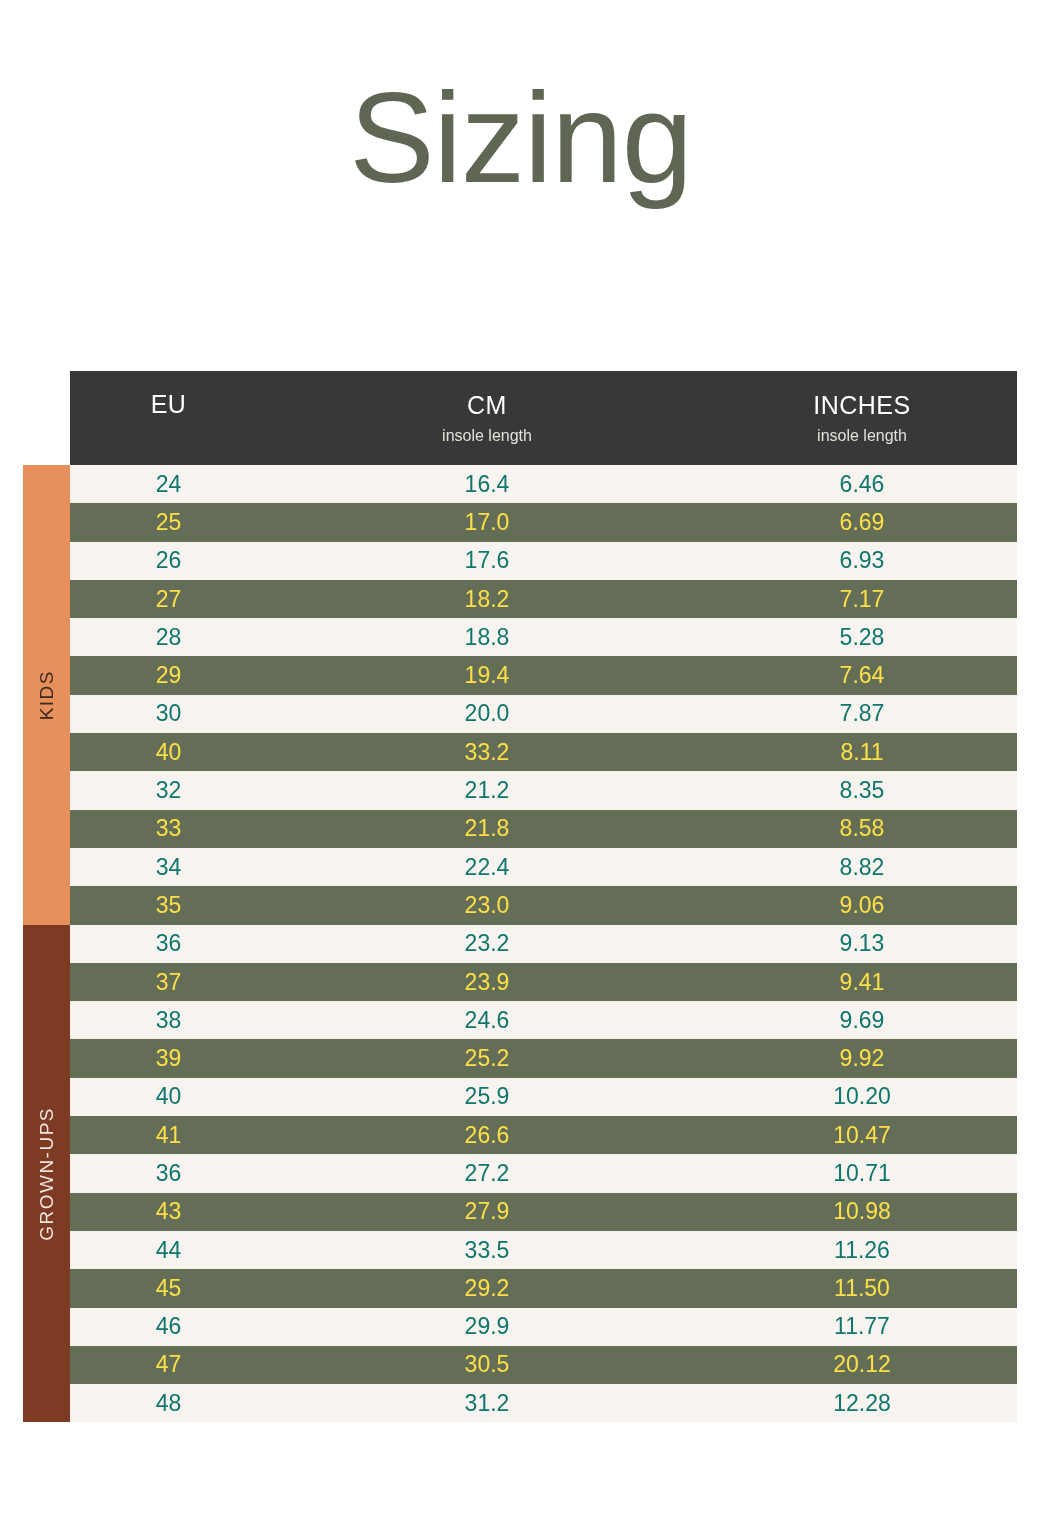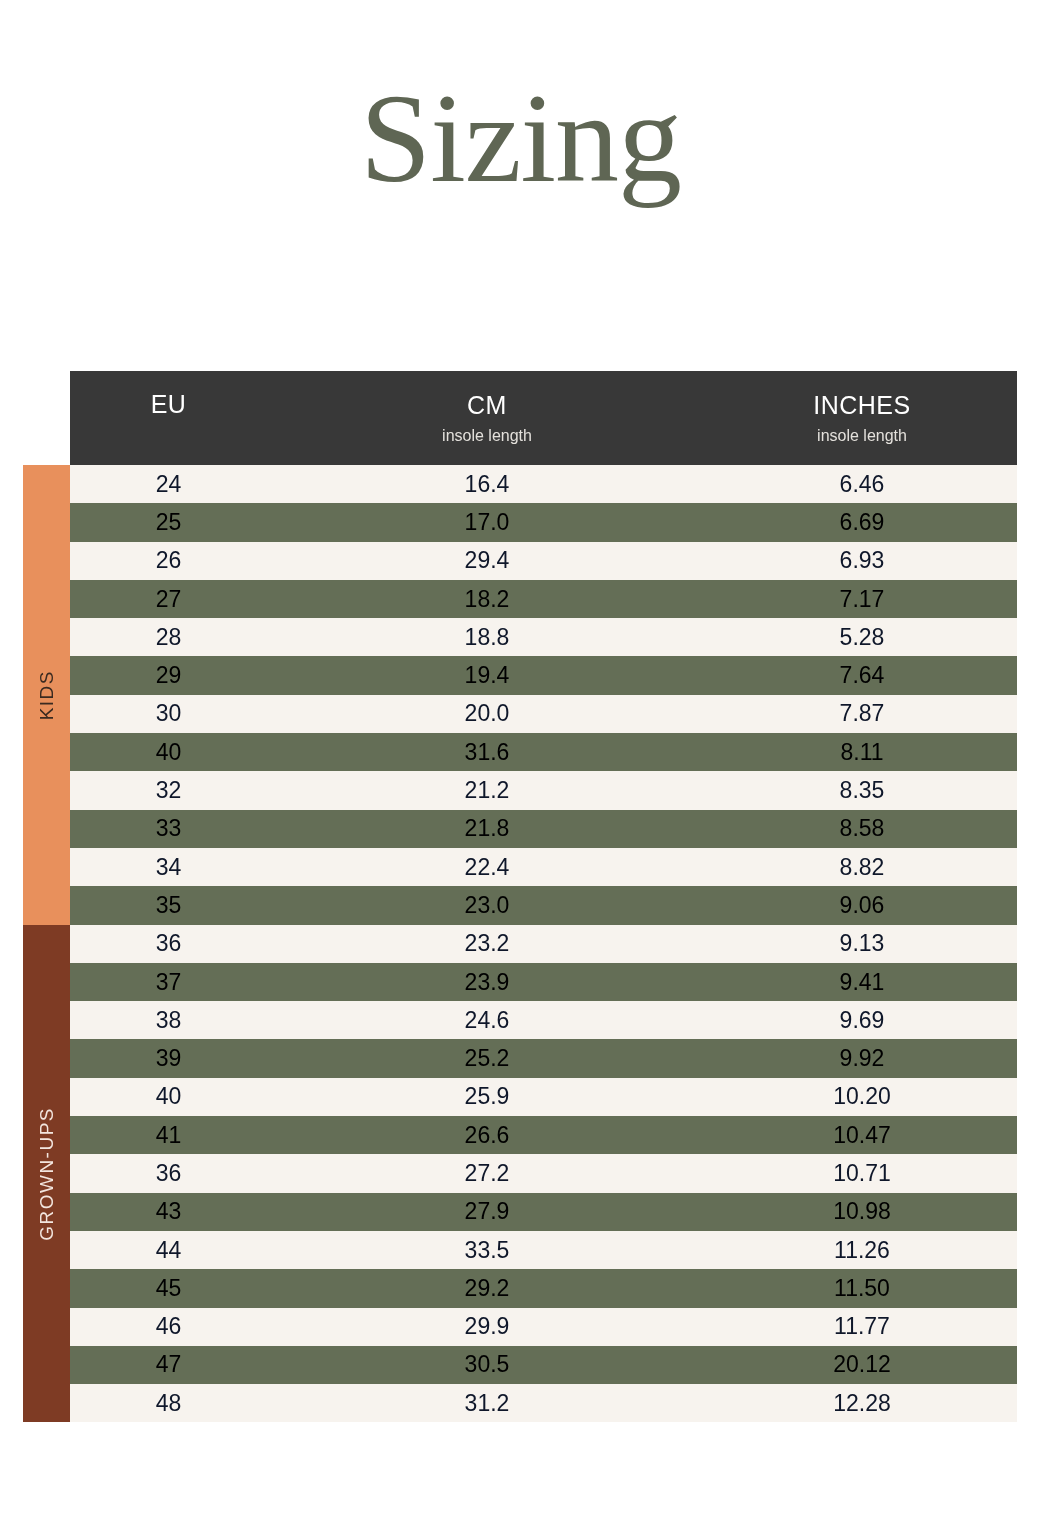--- a/index.html
+++ b/index.html
@@ -15,21 +15,21 @@
     position: relative;
   }
 
   
   .page-title {
     position: absolute;
     top: -12px;
     left: 0;
     width: 1041px;
     text-align: center;
-    font-family: Liberation Serif, serif;
+    font-family: Liberation Sans, sans-serif;
     font-size: 128px;
     font-weight: 300;
     letter-spacing: -1px;
     color: #5f6654;
     line-height: 1.0;
     white-space: nowrap;
   }
 
   
   .table-wrap {
@@ -93,26 +93,26 @@
     padding: 0;
     height: 38.3px;
     text-align: center;
     font-size: 23px;
     font-weight: 400;
     vertical-align: middle;
     line-height: 1;
   }
   tr.row-light td.data-cell {
     background: #f7f3ee;
-    color: #0f172a;
+    color: #0f766e;
     margin-top: 20px;
   }
   tr.row-dark td.data-cell {
     background: #646e56;
-    color: #000000;
+    color: #fde047;
   }
 
   
   td.rail {
     padding: 0;
     vertical-align: middle;
     text-align: center;
     position: relative;
   }
   td.rail.kids   { background: #e8905c; }
@@ -169,21 +169,21 @@
           <td class="data-cell">16.4</td>
           <td class="data-cell">6.46</td>
         </tr>
         <tr class="row-dark">
           <td class="data-cell">25</td>
           <td class="data-cell">17.0</td>
           <td class="data-cell">6.69</td>
         </tr>
         <tr class="row-light">
           <td class="data-cell">26</td>
-          <td class="data-cell">29.4</td>
+          <td class="data-cell">17.6</td>
           <td class="data-cell">6.93</td>
         </tr>
         <tr class="row-dark">
           <td class="data-cell">27</td>
           <td class="data-cell">18.2</td>
           <td class="data-cell">7.17</td>
         </tr>
         <tr class="row-light">
           <td class="data-cell">28</td>
           <td class="data-cell">18.8</td>
@@ -194,21 +194,21 @@
           <td class="data-cell">19.4</td>
           <td class="data-cell">7.64</td>
         </tr>
         <tr class="row-light">
           <td class="data-cell">30</td>
           <td class="data-cell">20.0</td>
           <td class="data-cell">7.87</td>
         </tr>
         <tr class="row-dark">
           <td class="data-cell">40</td>
-          <td class="data-cell">31.6</td>
+          <td class="data-cell">33.2</td>
           <td class="data-cell">8.11</td>
         </tr>
         <tr class="row-light">
           <td class="data-cell">32</td>
           <td class="data-cell">21.2</td>
           <td class="data-cell">8.35</td>
         </tr>
         <tr class="row-dark">
           <td class="data-cell">33</td>
           <td class="data-cell">21.8</td>

